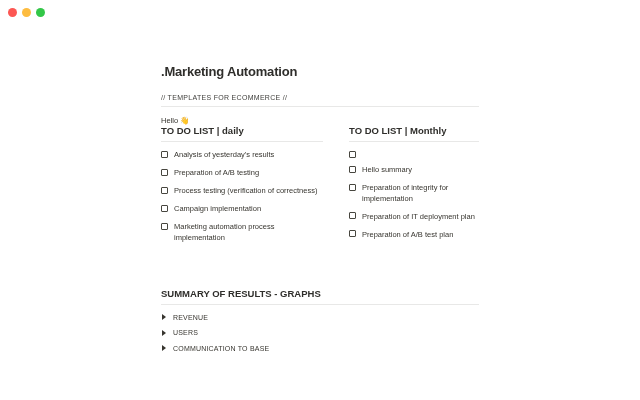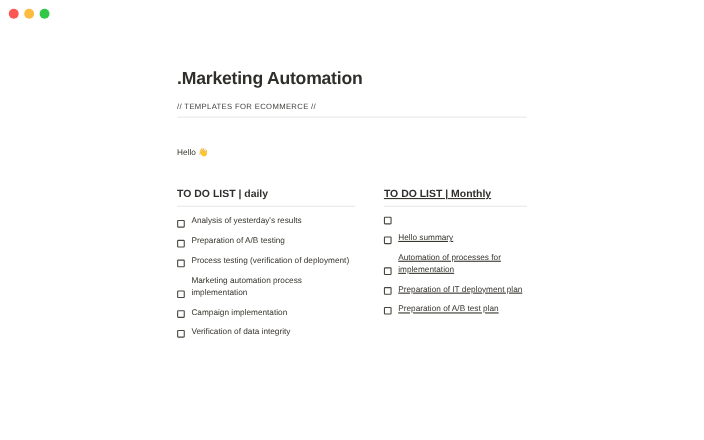--- a/index.html
+++ b/index.html
@@ -22,67 +22,66 @@
   
   .content {
     position: absolute;
     left: 161px;
     top: 0;
     width: 318px;
   }
 
   .page-title {
     margin-top: 60px;
-    font-size: 16px;
+    font-size: 13px;
     font-weight: bold;
     letter-spacing: -0.2px;
     color: #2f2e2b;
     line-height: 24px;
   }
   .page-subtitle {
     margin-top: 10px;
     font-size: 7px;
     font-weight: 500;
     letter-spacing: 0.3px;
     color: #3f3e3b;
   }
   .divider {
     margin-top: 5px;
     border: none;
     border-top: 1px solid #e8e8e7;
     height: 0;
   }
   .greeting {
-    margin-top: 27px;
+    margin-top: 9px;
     font-size: 7.5px;
     color: #37352f;
   }
   .emoji { color: #f0c04a; font-size: 7.5px; }
 
   
   .columns {
-    margin-top: 28px;
     display: flex;
     gap: 26px;
   }
   .col-daily   { width: 162px; }
-  .col-monthly { width: 130px; text-decoration: underline; }
+  .col-monthly { width: 130px; }
 
   .section-heading {
     font-size: 9.5px;
     font-weight: bold;
     color: #2f2e2b;
     padding-bottom: 5px;
     border-bottom: 1px solid #e8e8e7;
   }
 
   ul.todo { list-style: none; margin-top: 8px; }
   li.todo-row {
     display: flex;
-    align-items: flex-end;
+    align-items: flex-start;
     gap: 6px;
     margin-bottom: 7.5px;
     font-size: 7.5px;
     line-height: 1.4;
     color: #37352f;
   }
   .checkbox {
     flex: 0 0 auto;
     width: 7px;
     height: 7px;
@@ -142,58 +141,72 @@
         <li class="todo-row">
           <span class="checkbox"></span>
           <span>Analysis of yesterday's results</span>
         </li>
         <li class="todo-row">
           <span class="checkbox"></span>
           <span>Preparation of A/B testing</span>
         </li>
         <li class="todo-row">
           <span class="checkbox"></span>
-          <span>Process testing (verification of deployment)</span>
+          <span>Process testing (verification of correctness)</span>
+        </li>
+        <li class="todo-row">
+          <span class="checkbox"></span>
+          <span>Campaign implementation</span>
         </li>
         <li class="todo-row">
           <span class="checkbox"></span>
           <span>Marketing automation process implementation</span>
-        </li>
-        <li class="todo-row">
-          <span class="checkbox"></span>
-          <span>Campaign implementation</span>
-        </li>
-        <li class="todo-row">
-          <span class="checkbox"></span>
-          <span>Verification of data integrity</span>
         </li>
       </ul>
     </div>
 
     <div class="col-monthly">
       <div class="section-heading">TO DO LIST | Monthly</div>
       <ul class="todo">
         <li class="todo-row">
           <span class="checkbox"></span>
         </li>
         <li class="todo-row">
           <span class="checkbox"></span>
           <span>Hello summary</span>
         </li>
         <li class="todo-row">
           <span class="checkbox"></span>
-          <span>Automation of processes for implementation</span>
+          <span>Preparation of integrity for implementation</span>
         </li>
         <li class="todo-row">
           <span class="checkbox"></span>
           <span>Preparation of IT deployment plan</span>
         </li>
         <li class="todo-row">
           <span class="checkbox"></span>
           <span>Preparation of A/B test plan</span>
         </li>
       </ul>
     </div>
 
   </div>
 
+  <div class="summary-graphs">
+    <div class="section-heading">SUMMARY OF RESULTS - GRAPHS</div>
+    <ul class="toggles">
+      <li class="toggle-row">
+        <span class="triangle"></span>
+        <span>REVENUE</span>
+      </li>
+      <li class="toggle-row">
+        <span class="triangle"></span>
+        <span>USERS</span>
+      </li>
+      <li class="toggle-row">
+        <span class="triangle"></span>
+        <span>COMMUNICATION TO BASE</span>
+      </li>
+
+    </ul>
+  </div>
 
 </div>
 
 </body></html>

